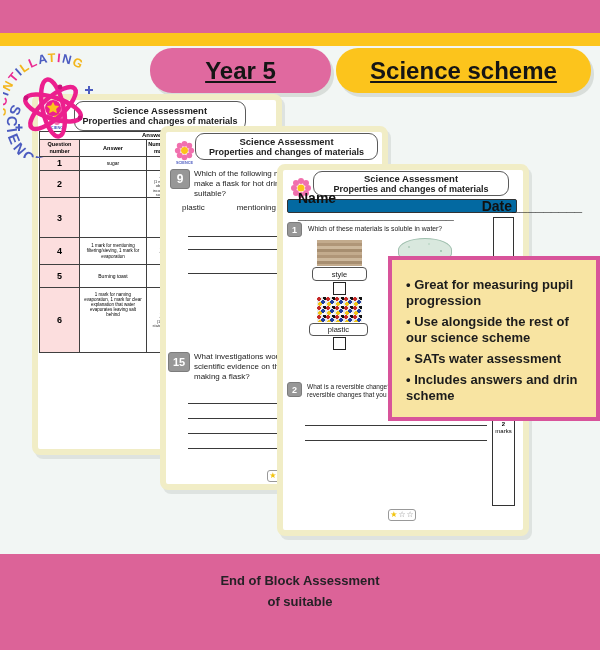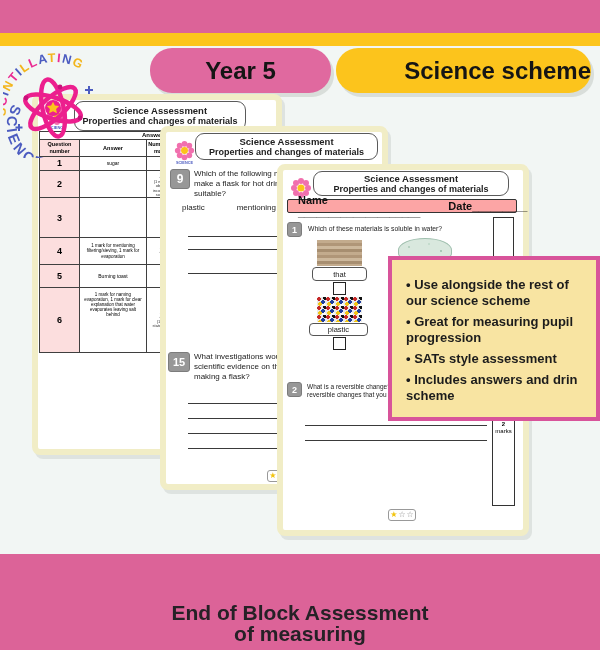--- a/index.html
+++ b/index.html
@@ -3,28 +3,28 @@
 <meta charset="utf-8">
 <style>
   html,body{margin:0;padding:0;background:#ffffff;}
   *{box-sizing:border-box;font-family:"Liberation Sans",sans-serif;}
   #stage{position:relative;width:600px;height:650px;background:#f2f6f4;overflow:hidden;}
 
   
   .band-pink-top{position:absolute;left:0;top:0;width:600px;height:33px;background:#dc6398;}
   .band-yellow{position:absolute;left:0;top:33px;width:600px;height:13px;background:#fcc51d;}
   .band-pink-bottom{position:absolute;left:0;top:554px;width:600px;height:96px;background:#dc6398;}
-  .footer-text{position:absolute;left:0;top:602px;width:600px;text-align:center;color:#262126;
-    font-weight:bold;font-size:21px;line-height:21px;}
+  .footer-text{position:absolute;left:0;top:570px;width:600px;text-align:center;color:#262126;
+    font-weight:bold;font-size:13px;line-height:21px;}
 
   
   .pill{position:absolute;top:48px;height:45px;border-radius:22px;display:flex;align-items:center;
-    justify-content:center;font-weight:bold;font-size:24px;color:#151515;box-shadow:3px 4px 0 rgba(203,209,205,.65);}
+    justify-content:center;font-weight:bold;font-size:24px;color:#151515;box-shadow:3px 4px 0 rgba(203,209,205,.65);text-decoration:underline;}
   .pill-year{left:150px;width:181px;background:#e0699f;}
-  .pill-scheme{left:336px;width:255px;background:#fcc41c;justify-content:flex-end;}
+  .pill-scheme{left:336px;width:255px;background:#fcc41c;}
 
   
   .page{position:absolute;background:#ffffff;border:6px solid #f1edc6;border-radius:8px;
     box-shadow:3px 4px 0 rgba(205,212,207,.55);}
   #page-answers{left:32px;top:94px;width:250px;height:361px;z-index:1;}
   #page-mid{left:160px;top:126px;width:228px;height:364px;z-index:2;}
   #page-front{left:277px;top:164px;width:252px;height:372px;z-index:3;}
 
   .hdr-box{position:absolute;background:#fff;border:1.5px solid #5a5a5a;border-radius:9px;
     display:flex;flex-direction:column;align-items:center;justify-content:center;text-align:center;}
@@ -52,22 +52,22 @@
   .mval{font-weight:bold;font-size:9px;line-height:9px;}
   .mnote{font-size:4px;line-height:4.4px;color:#333;width:22px;text-align:center;margin-left:4px;}
 
   
   .qmark{position:absolute;background:#979797;border:1px solid #7c7c7c;border-radius:3px;color:#fff;
     font-weight:bold;display:flex;align-items:center;justify-content:center;}
   .qtext{position:absolute;color:#222;white-space:pre-line;}
   .wline{position:absolute;border-bottom:1.5px solid #3a3a3a;}
 
   
-  .name-bar{position:absolute;left:4px;top:29px;width:230px;height:14px;background:#fca5a5;
-    border:1.5px solid #333;border-radius:2px;display:flex;align-items:center;font-weight:bold;font-size:11px;color:#111;}
+  .name-bar{position:absolute;left:4px;top:29px;width:230px;height:14px;background:#0369a1;
+    border:1.5px solid #333;border-radius:2px;display:flex;align-items:center;font-weight:bold;font-size:14px;color:#111;}
   .img-sand{position:absolute;left:34px;top:70px;width:45px;height:26px;
     background:repeating-linear-gradient(180deg,#c3ab8d 0 3px,#b09678 3px 6px,#cdb89c 6px 9px,#a78e70 9px 12px);}
   .img-plastic{position:absolute;left:34px;top:127px;width:45px;height:25px;background-color:#e8e8e8;
     background-image:radial-gradient(circle 2px at 2px 2px,#c62828 90%,transparent),
       radial-gradient(circle 2px at 6px 5px,#1f3f9e 90%,transparent),
       radial-gradient(circle 2px at 3px 7px,#f2c515 90%,transparent),
       radial-gradient(circle 2px at 8px 1px,#111 90%,transparent),
       radial-gradient(circle 2px at 7px 8px,#fafafa 90%,transparent);
     background-size:9px 9px;}
   .img-salt{position:absolute;left:115px;top:68px;width:54px;height:24px;background:#d9e8de;
@@ -278,21 +278,21 @@
       <div class="hdr-l2">Properties and changes of materials</div>
     </div>
     <div class="name-bar">
       <span style="padding-left:10px;">Name ____________________</span>
       <span style="margin-left:28px;">Date_________</span>
     </div>
     <div class="qmark" style="left:4px;top:52px;width:15px;height:15px;font-size:9px;">1</div>
     <div class="qtext" style="left:25px;top:55px;width:190px;font-size:6.8px;">Which of these materials is soluble in water?</div>
     <div class="img-sand"></div>
     <div class="img-salt"></div>
-    <div class="mat-label" style="left:29px;top:97px;width:55px;height:14px;">that</div>
+    <div class="mat-label" style="left:29px;top:97px;width:55px;height:14px;">style</div>
     <div class="chk" style="left:50px;top:112px;"></div>
     <div class="img-plastic"></div>
     <div class="mat-label" style="left:26px;top:153px;width:59px;height:13px;">plastic</div>
     <div class="chk" style="left:50px;top:167px;"></div>
     <div class="marks-box-top"></div>
     <div class="qmark" style="left:4px;top:212px;width:15px;height:15px;font-size:9px;">2</div>
     <div class="qtext" style="left:24px;top:213px;width:160px;font-size:6.5px;line-height:8px;">What is a reversible change?
 reversible changes that you</div>
     <div class="wline" style="left:22px;top:255px;width:182px;"></div>
     <div class="wline" style="left:22px;top:270px;width:182px;"></div>
@@ -302,28 +302,28 @@
       <div class="ml">marks</div>
     </div>
     <div class="stars-box" style="left:105px;top:339px;width:28px;">
       <span class="star-y">★</span>
         <span class="star-g">☆</span>
         <span class="star-g">☆</span>
     </div>
   </div>
 
   <div class="note">
+    <p>• Great for measuring pupil
+progression</p>
     <p>• Use alongside the rest of
 our science scheme</p>
-    <p>• Great for measuring pupil
-progression</p>
-    <p>• SATs style assessment</p>
+    <p>• SATs water assessment</p>
     <p>• Includes answers and drin
 scheme</p>
   </div>
 
   <div class="band-pink-bottom"></div>
   <div class="footer-text">
     <div>End of Block Assessment</div>
-    <div>of measuring</div>
+    <div>of suitable</div>
   </div>
 
 </div>
 
 </body></html>

